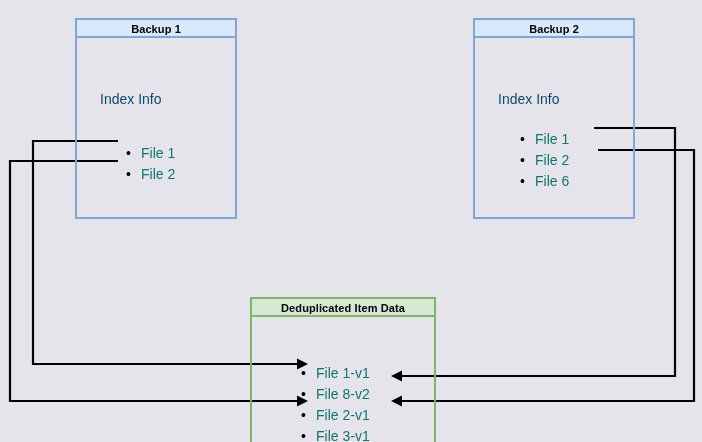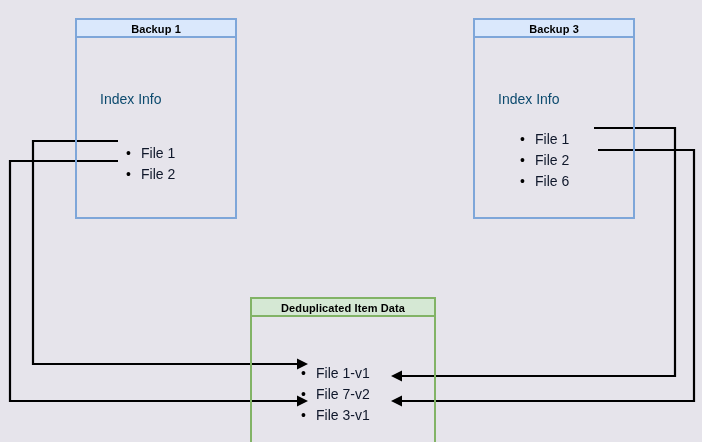--- a/index.html
+++ b/index.html
@@ -75,21 +75,21 @@
   }
   .bullet-list {
     position: absolute;
     margin: 0;
     padding: 0;
     list-style: none;
   }
   .bullet-list li {
     position: relative;
     font-size: 14px;
-    color: #0f172a;
+    color: #0f766e;
     height: 21px;
     line-height: 21px;
     white-space: nowrap;
     padding-left: 15px;
   }
   .bullet-list li::before {
     content: "\2022";
     position: absolute;
     left: 0;
     top: 0;
@@ -142,35 +142,36 @@
     <div class="node-body" style="height:181px;">
       <div class="index-label" style="left:23px; top:53px;">Index Info</div>
       <ul class="bullet-list" style="left:49px; top:105px;">
         <li>File 1</li>
         <li>File 2</li>
       </ul>
     </div>
   </div>
 
   <div class="node blue" style="left:473px; top:2px; width:162px; height:201px;">
-    <div class="node-header">Backup 3</div>
+    <div class="node-header">Backup 2</div>
     <div class="node-body" style="height:181px;">
       <div class="index-label" style="left:23px; top:53px;">Index Info</div>
       <ul class="bullet-list" style="left:45px; top:91px;">
         <li>File 1</li>
         <li>File 2</li>
         <li>File 6</li>
       </ul>
     </div>
   </div>
 
   <div class="node green" style="left:250px; top:281px; width:186px; height:157px;border-radius:23px;">
     <div class="node-header">Deduplicated Item Data</div>
     <div class="node-body" style="height:137px;">
       <ul class="bullet-list" style="left:49px; top:46px;">
         <li>File 1-v1</li>
-        <li>File 7-v2</li>
+        <li>File 8-v2</li>
+        <li>File 2-v1</li>
         <li>File 3-v1</li>
       </ul>
     </div>
   </div>
 
 </div>
 
 </body></html>

